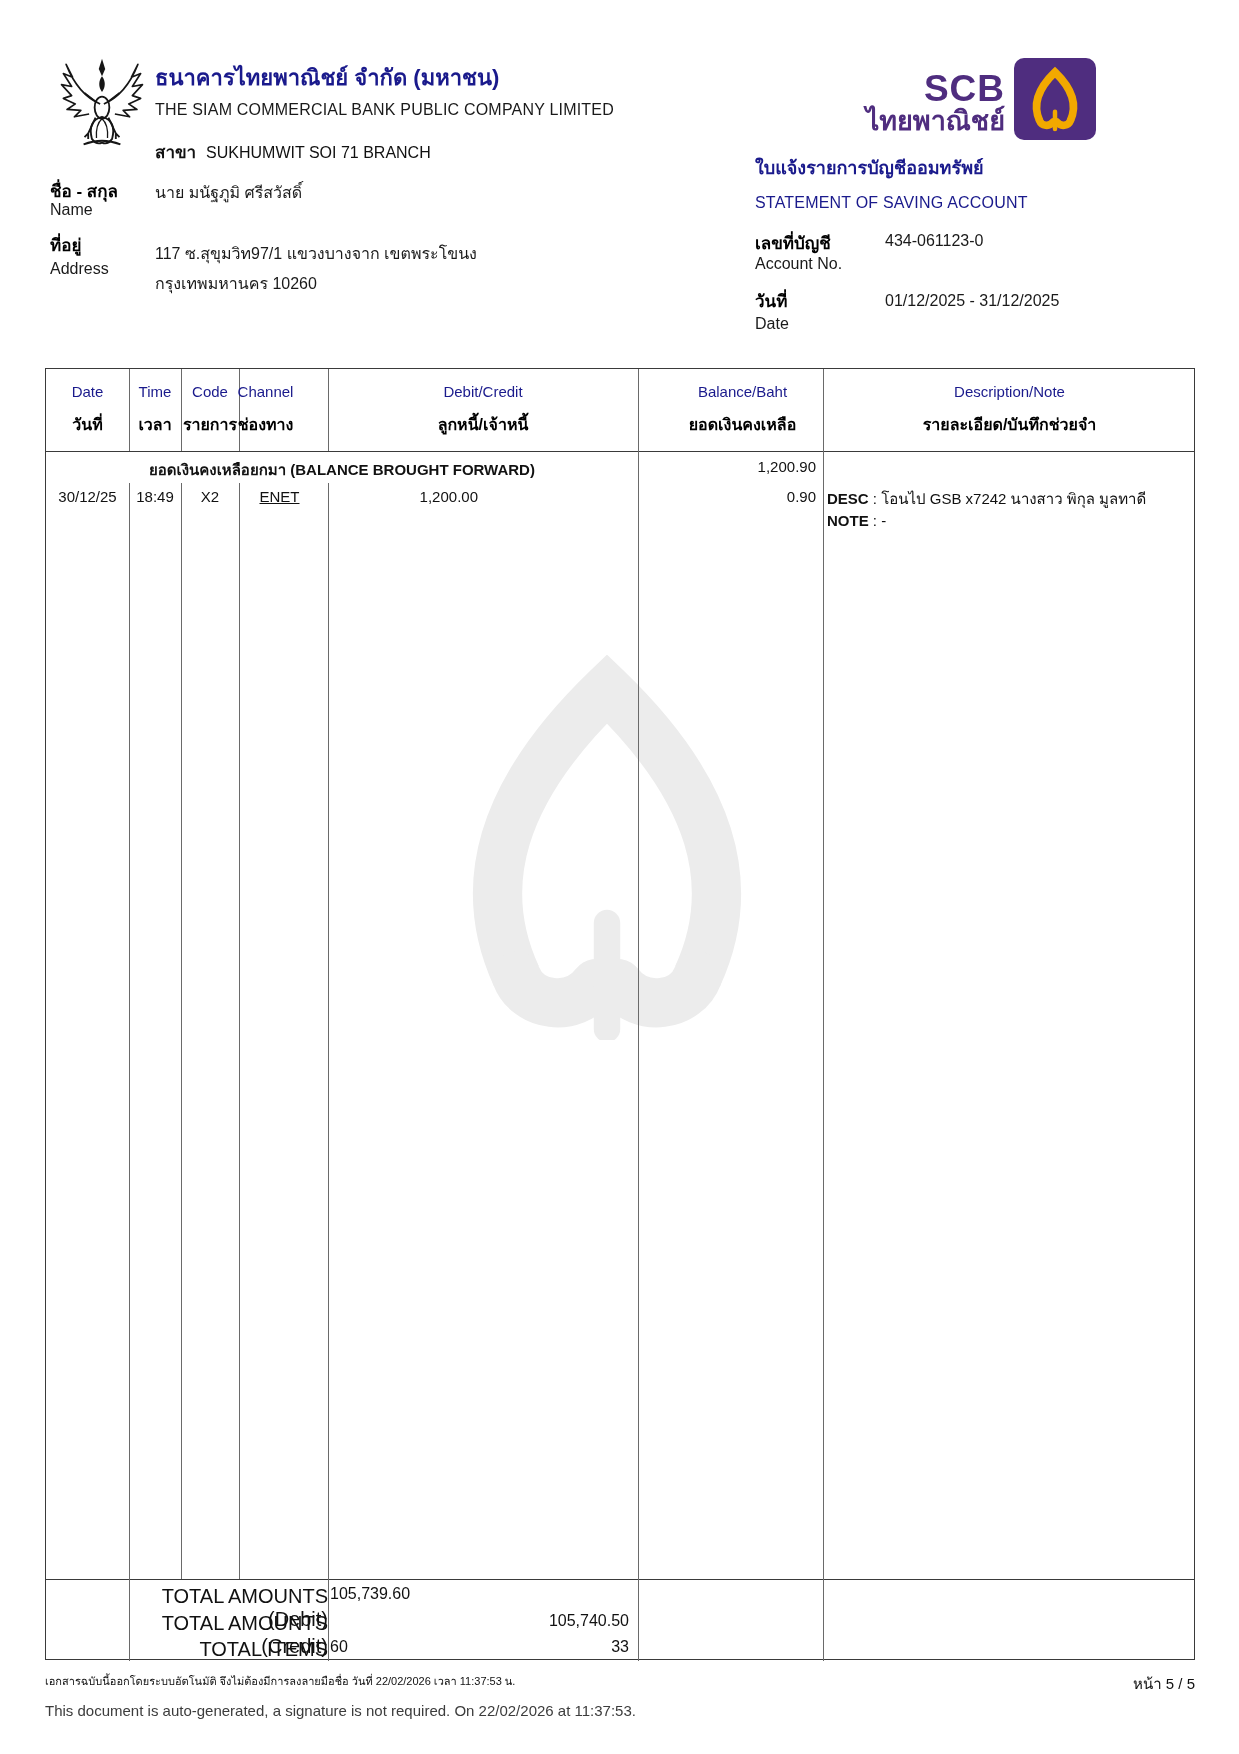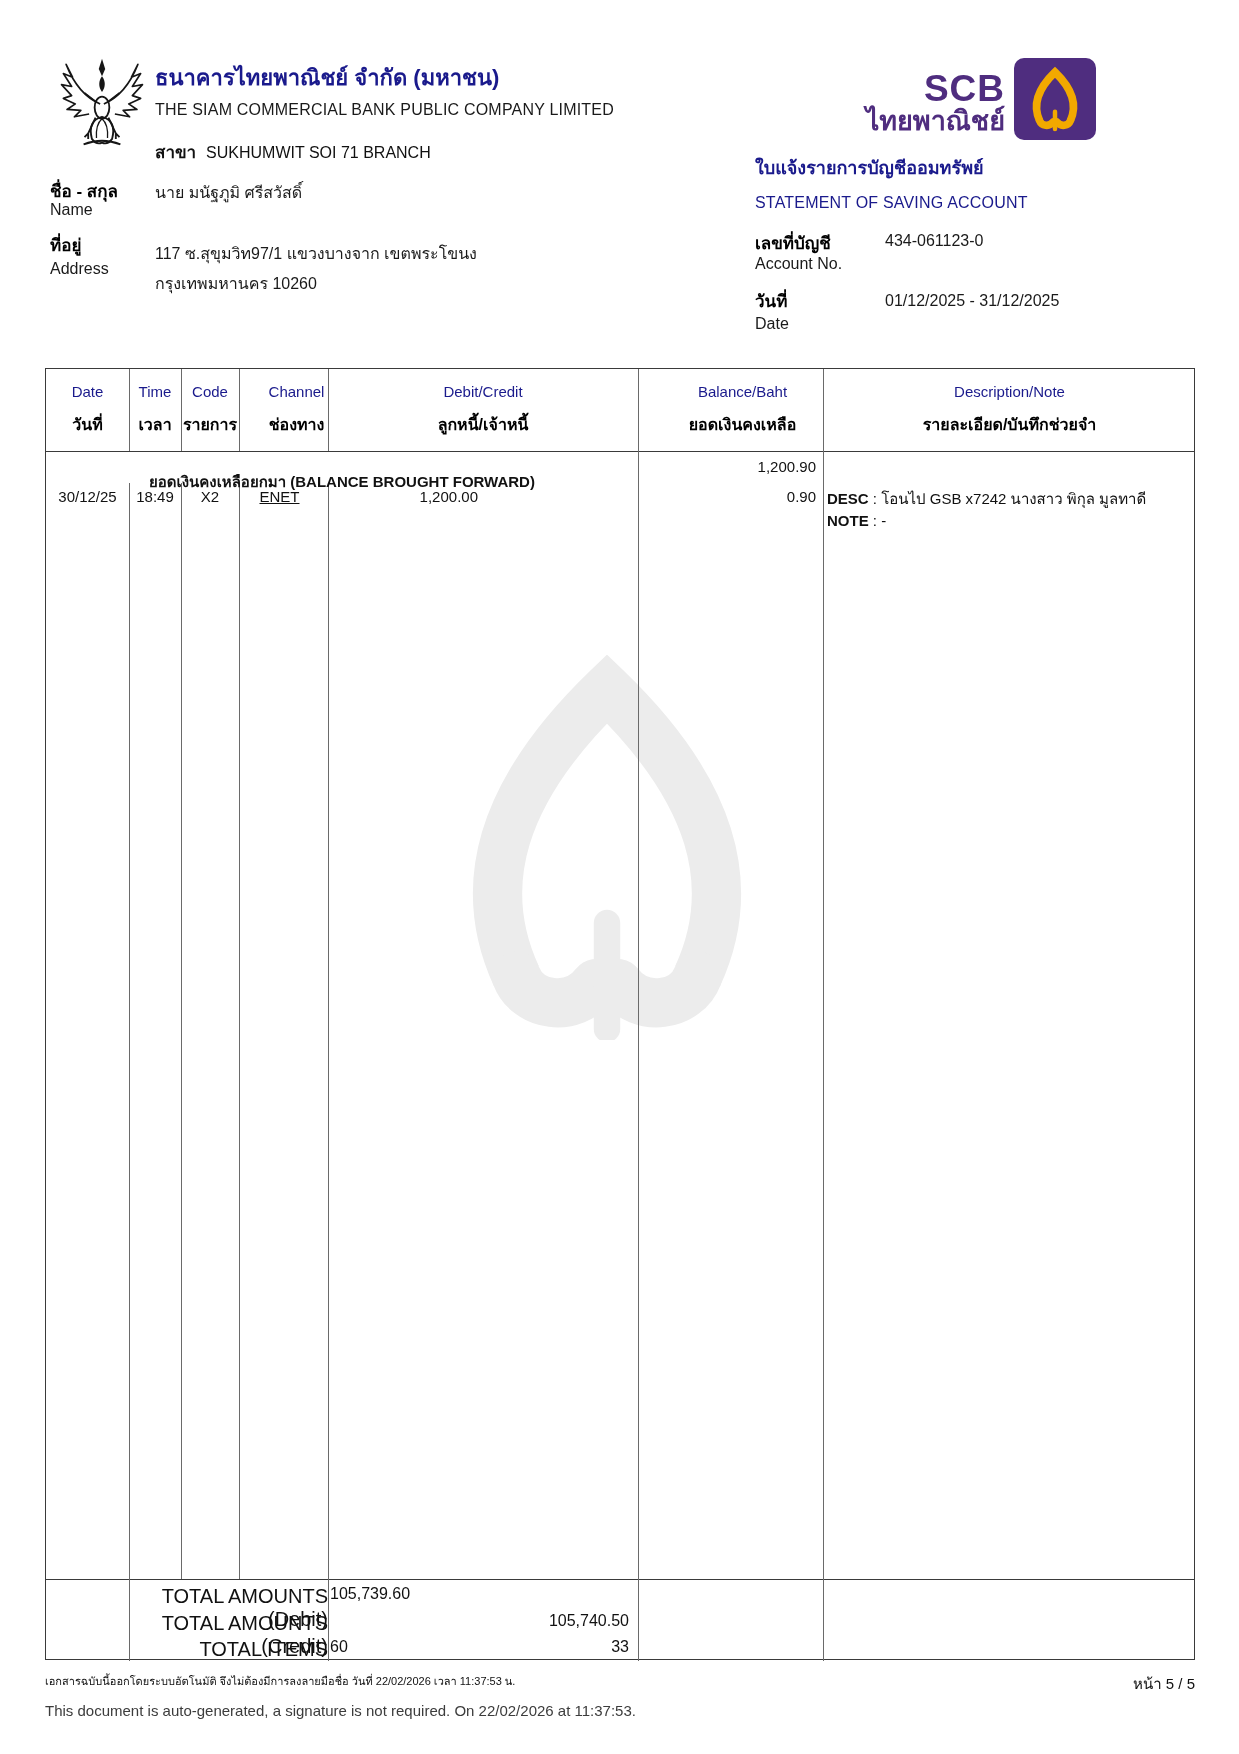--- a/index.html
+++ b/index.html
@@ -53,21 +53,21 @@
     left:45px; top:368px; width:1150px; height:1292px;
     border:1.5px solid #3a3a3a; z-index:1; background:transparent; font-size:15px;
   }
   .vl { position:absolute; width:1px; background:#6a6a6a; }
   .hl { position:absolute; left:0; width:100%; height:1px; background:#3a3a3a; }
   .hdr-cell { position:absolute; top:0; height:82px; text-align:center; }
   .hdr-en { margin-top:14px; color:#1a1a8c; font-size:15px; }
   .hdr-th { margin-top:12px; color:#000; font-weight:bold; font-size:16px; }
 
   .bbf-row { position:absolute; top:82px; left:0; width:100%; height:32px; }
-  .bbf-label { position:absolute; left:0; width:592px; text-align:center; top:7px; font-weight:bold; font-size:15px;margin-top:12px; }
+  .bbf-label { position:absolute; left:0; width:592px; text-align:center; top:7px; font-weight:bold; font-size:15px; }
   .bbf-balance { position:absolute; left:592px; width:185px; text-align:right; padding-right:7px; top:7px; }
 
   .txn-row { position:absolute; top:114px; left:0; width:100%; height:50px; }
   .txn-row .c { position:absolute; top:5px; text-align:center; }
   .c-date    { left:0;   width:83px; }
   .c-time    { left:83px;  width:52px; }
   .c-code    { left:135px; width:58px; }
   .c-channel { left:189px; width:89px;text-decoration:underline; }
   .c-debit   { left:282px; width:155px; text-align:right !important; padding-right:5px; }
   .c-credit  { left:437px; width:155px; text-align:right !important; padding-right:9px; }
@@ -180,21 +180,21 @@
       <div class="hdr-th">วันที่</div>
     </div>
     <div class="hdr-cell" style="left:83px; width:52px;">
       <div class="hdr-en">Time</div>
       <div class="hdr-th">เวลา</div>
     </div>
     <div class="hdr-cell" style="left:135px; width:58px;">
       <div class="hdr-en">Code</div>
       <div class="hdr-th">รายการ</div>
     </div>
-    <div class="hdr-cell" style="left:206px; width:89px;">
+    <div class="hdr-cell" style="left:175px; width:89px;">
       <div class="hdr-en">Channel</div>
       <div class="hdr-th">ช่องทาง</div>
     </div>
     <div class="hdr-cell" style="left:282px; width:310px;">
       <div class="hdr-en">Debit/Credit</div>
       <div class="hdr-th">ลูกหนี้/เจ้าหนี้</div>
     </div>
     <div class="hdr-cell" style="left:592px; width:185px;padding-left:24px;">
       <div class="hdr-en">Balance/Baht</div>
       <div class="hdr-th">ยอดเงินคงเหลือ</div>

